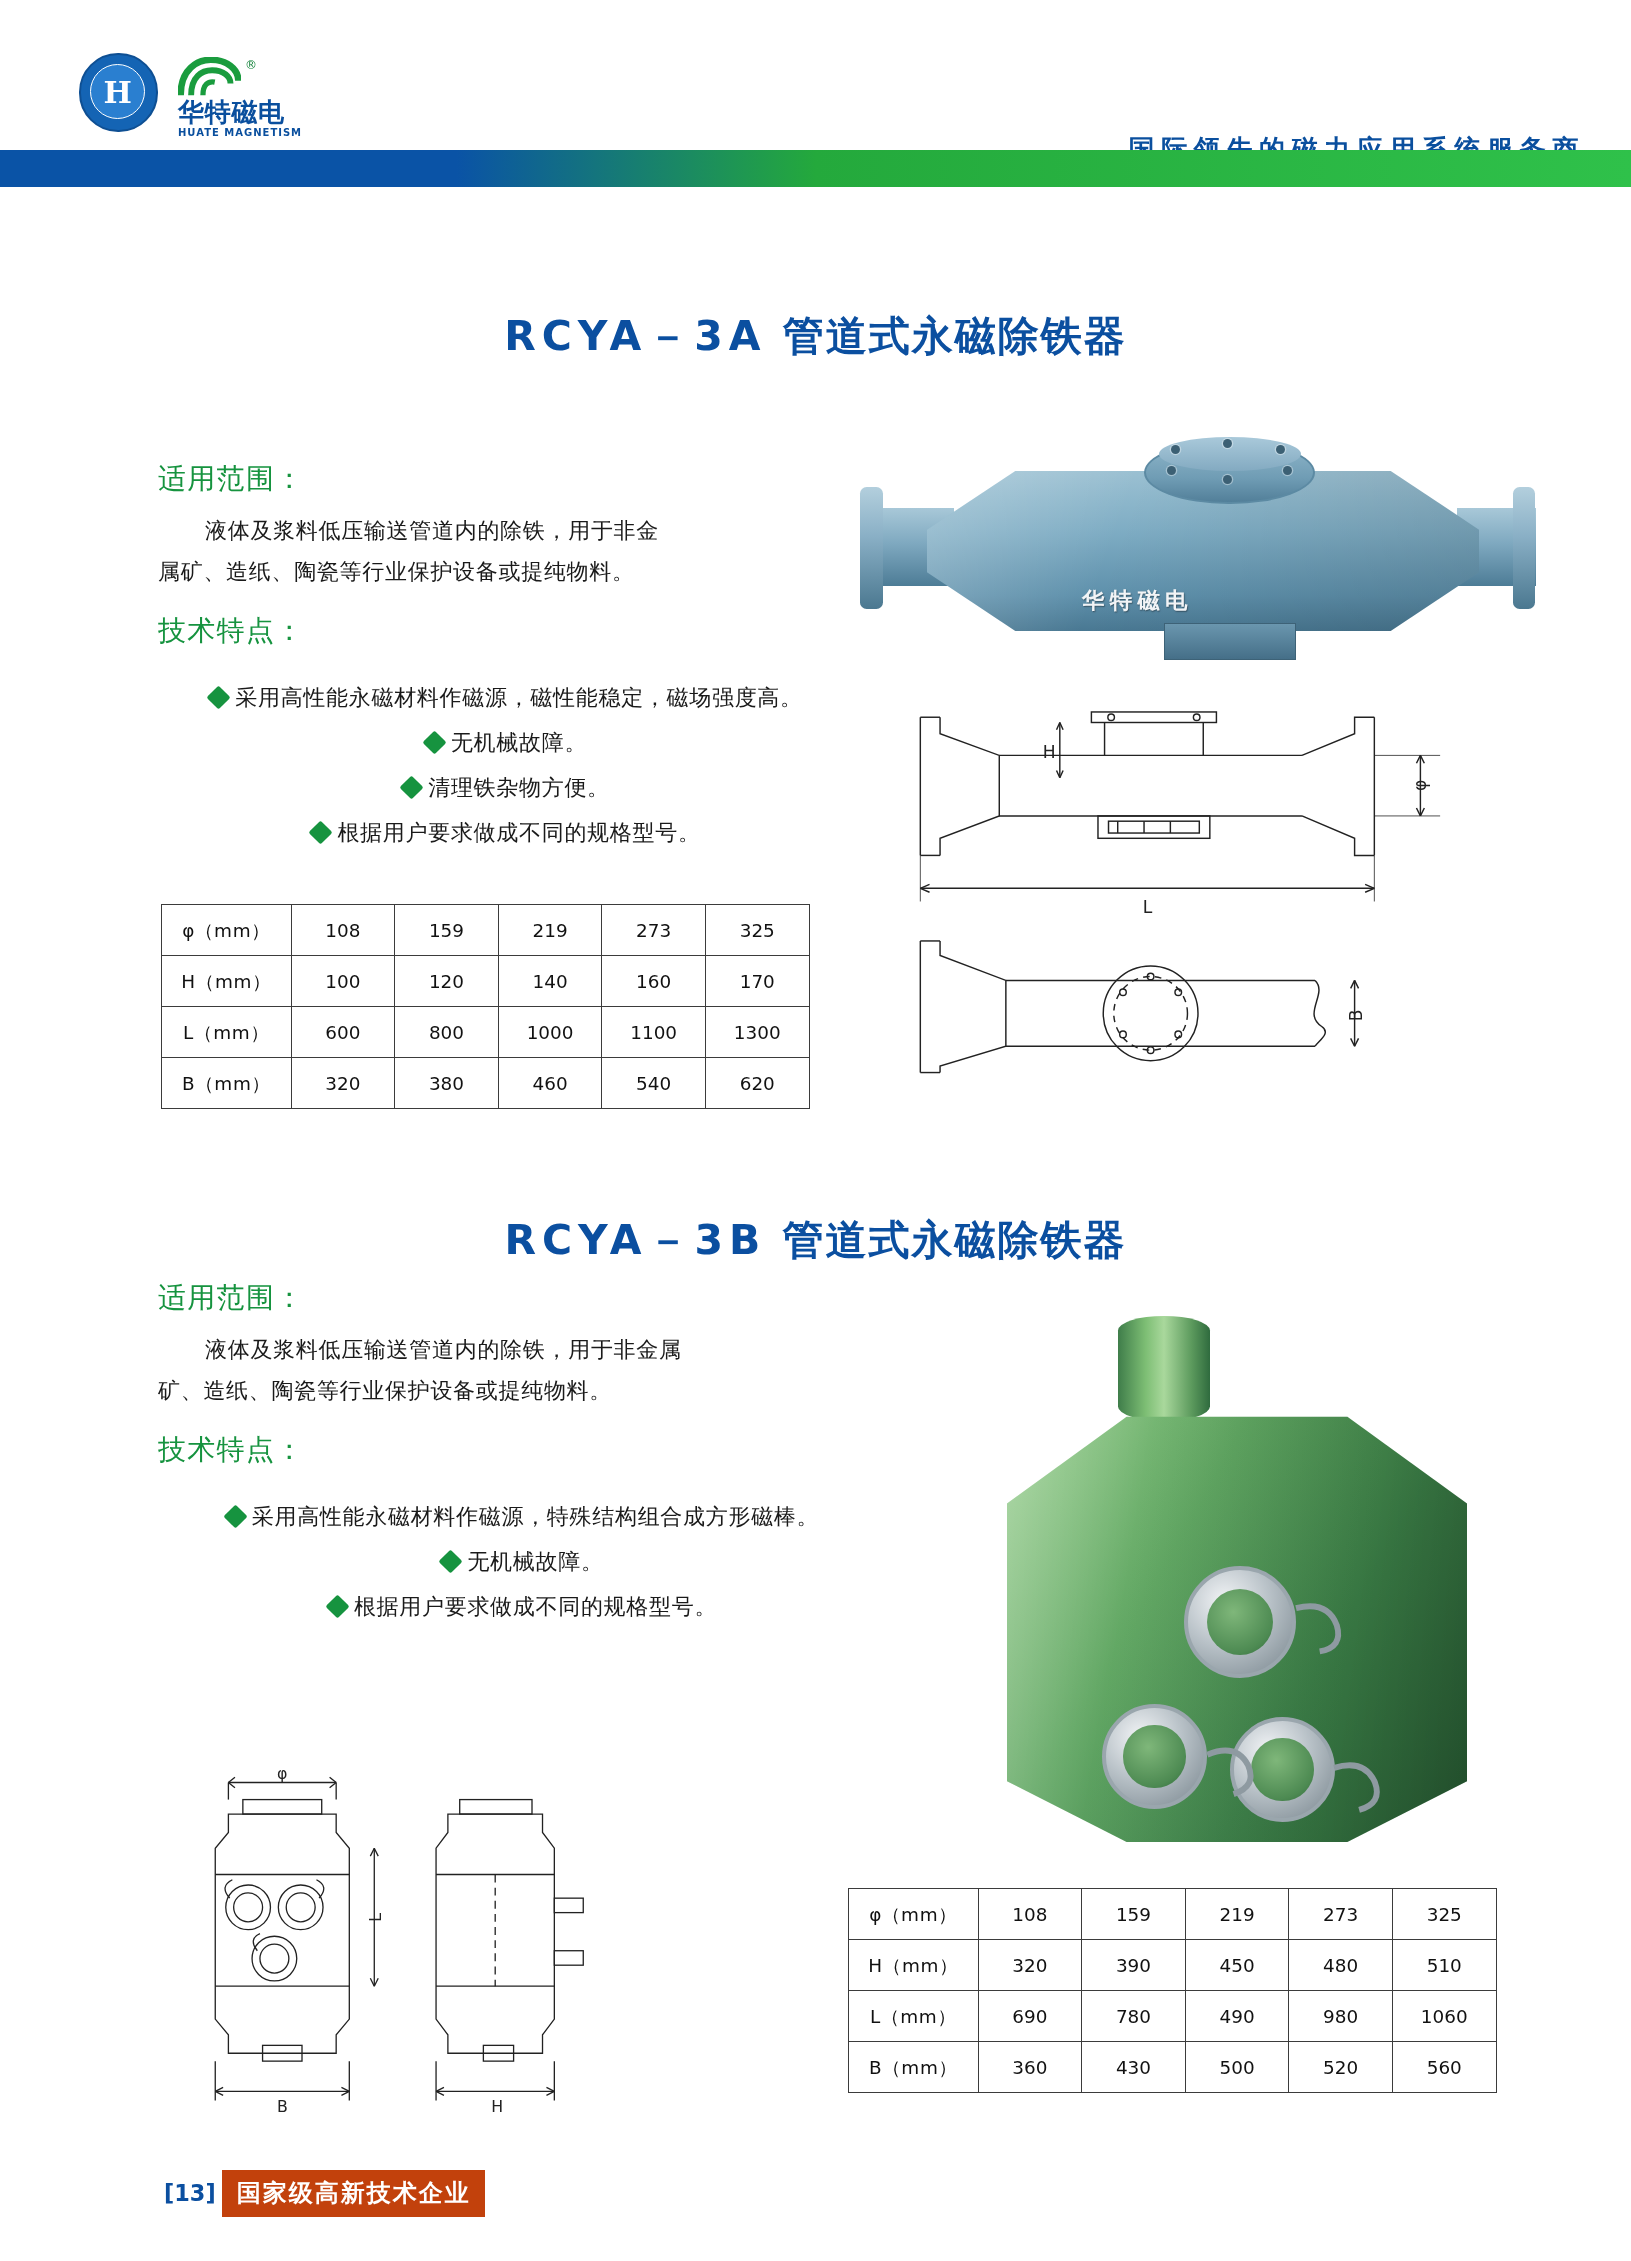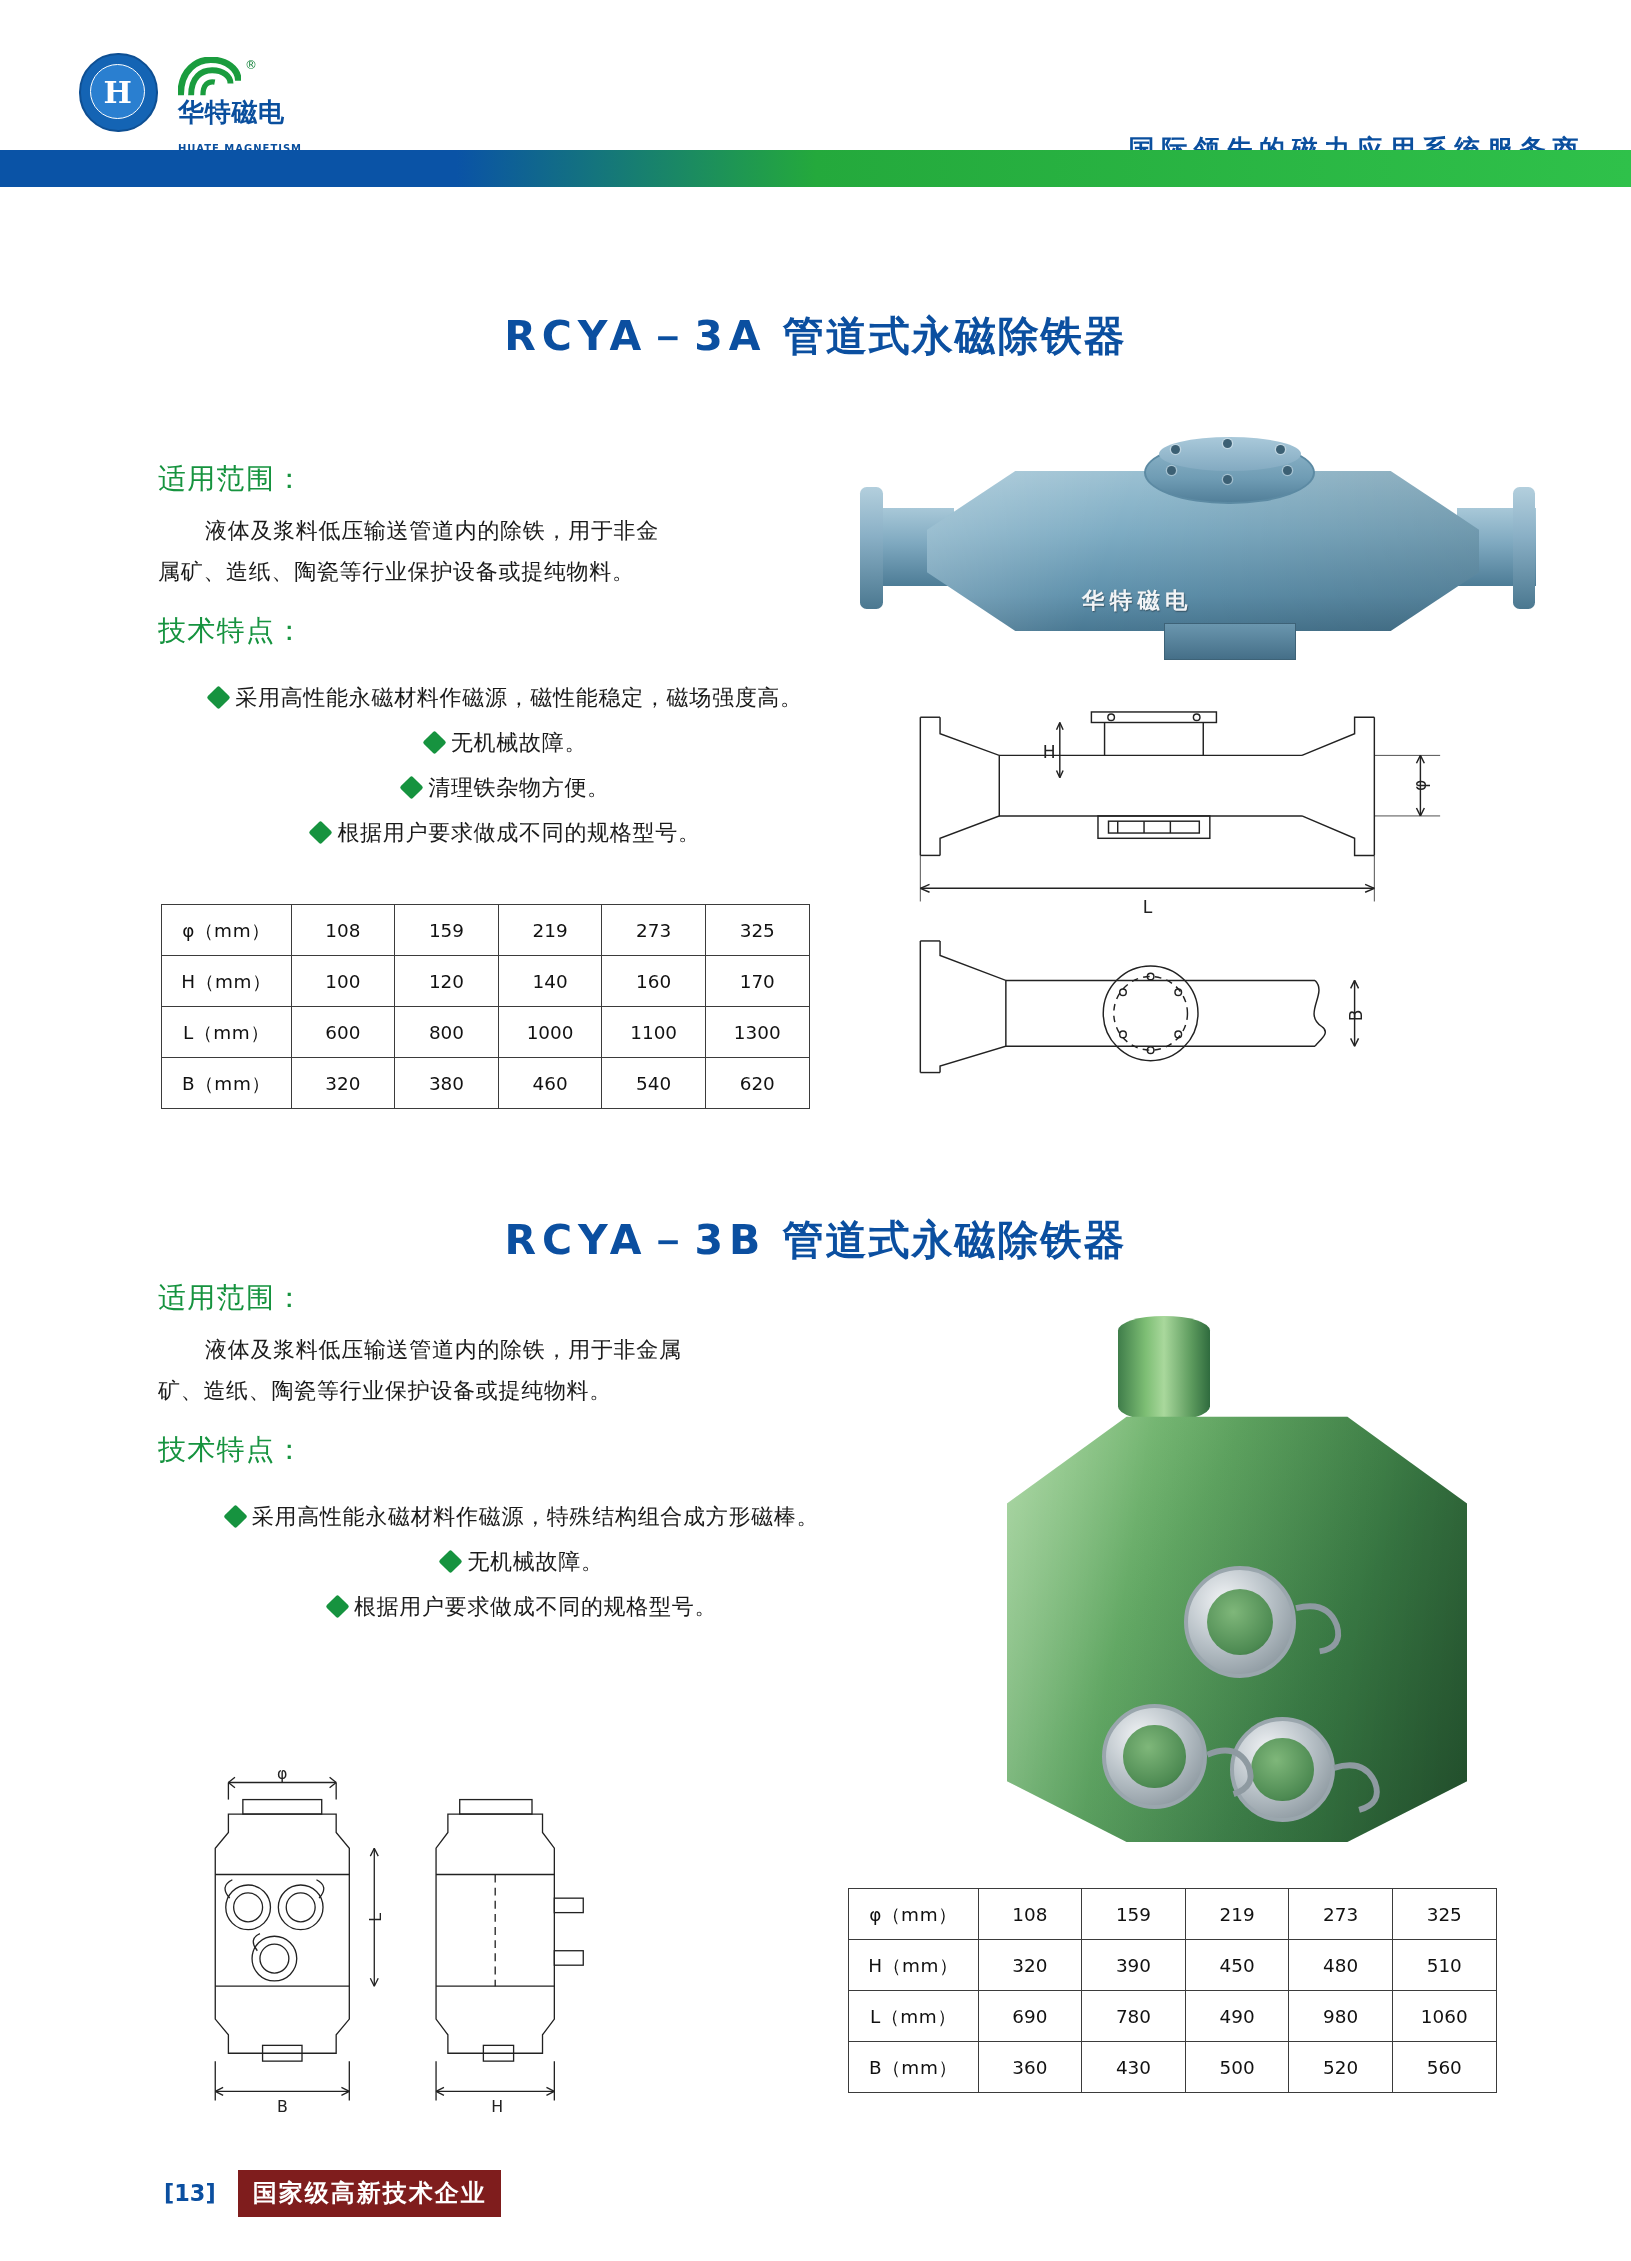--- a/index.html
+++ b/index.html
@@ -91,21 +91,20 @@
     color: #0a4f9e;
     letter-spacing: 0.7px;
   }
   .logo-en {
     position: absolute;
     left: 99px; top: 74px;
     font-size: 10px;
     font-weight: bold;
     color: #0a4f9e;
     letter-spacing: 1px;
-    margin-top: 16px;
   }
 
   
   .sec-title {
     position: absolute;
     width: 1631px;
     text-align: center;
     font-size: 41px;
     font-weight: bold;
     color: #0b4fa0;
@@ -336,27 +335,26 @@
     align-items: center;
     justify-content: flex-end;
   }
   .footer-page {
     font-size: 22.4px;
     font-weight: bold;
     color: #0b4fa0;
     margin-right: 6.6px;
   }
   .footer-tag {
-    background: #7f1d1d;
+    background: #c2410c;
     color: #ffffff;
     font-size: 24px;
     font-weight: bold;
     letter-spacing: 2px;
     padding: 6.6px 14.5px 8px 14.5px;
-    margin-left: 16px;
   }
 </style>
 </head>
 <body>
 
 <div class="header">
   <div class="logo">
     <div class="logo-circle">
       <div class="logo-circle-inner">H</div>
     </div>

